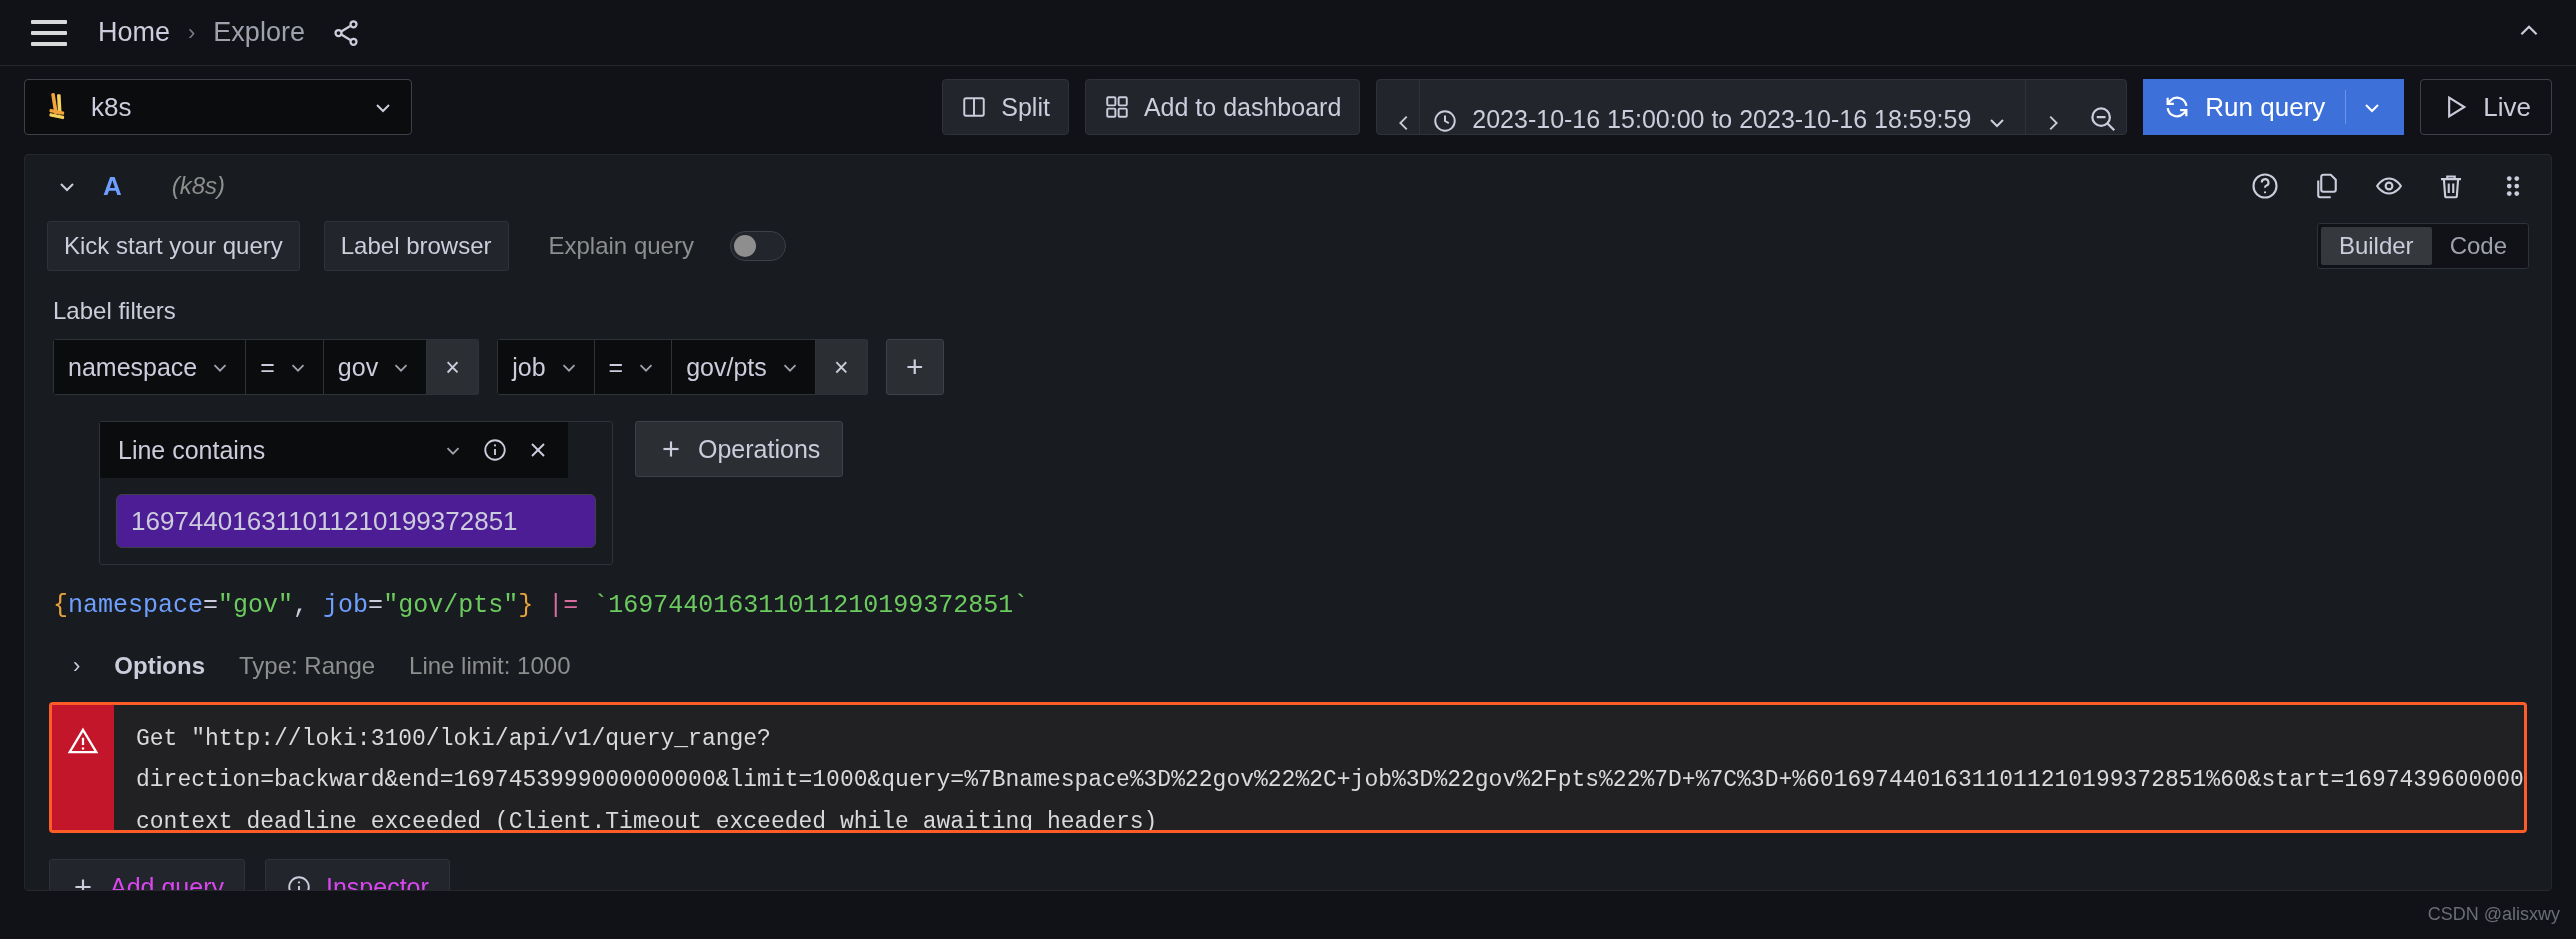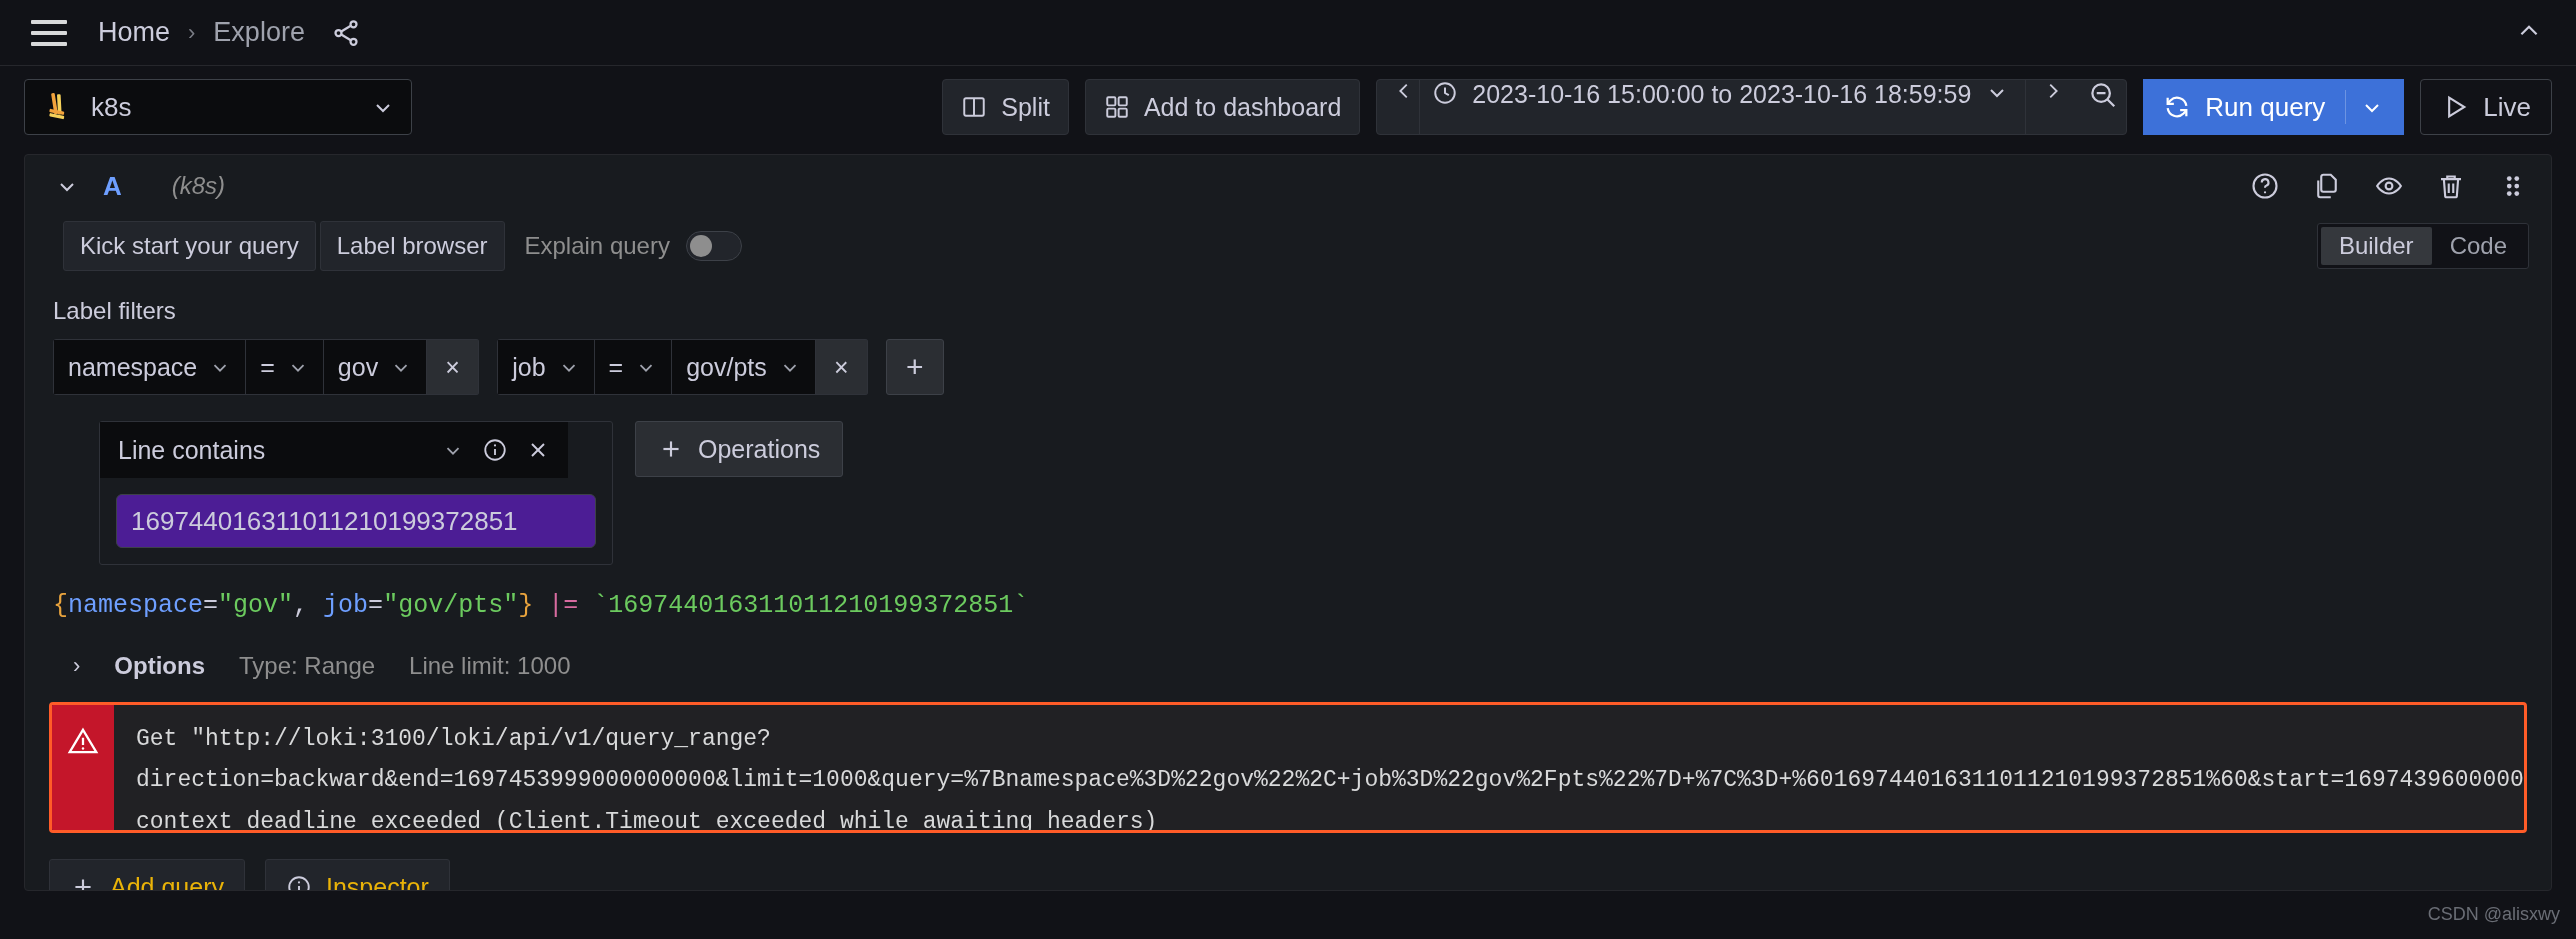--- a/index.html
+++ b/index.html
@@ -51,21 +51,21 @@
   .toolbar-right { margin-left:auto; display:flex; align-items:center; gap: 16px; }
   .tbtn {
     height: 56px; border-radius: 4px;
     background: #22252b; border: 1px solid #2f3239;
     color:#ccccdc; font-size: 25px;
     display:flex; align-items:center; gap: 14px;
     padding: 8px 18px; cursor:pointer;
     font-family: "Liberation Sans", sans-serif;
   }
   .timegroup { display:flex; align-items:center; height:56px; background:#22252b; border:1px solid #2f3239; border-radius:4px; overflow:hidden; }
-  .timegroup > div { height: 100%; display:flex; align-items:flex-start; cursor:pointer;padding-left:12px; }
+  .timegroup > div { height: 100%; display:flex; align-items:flex-end; cursor:pointer;padding-left:12px; }
   .tg-arrow { width: 42px; justify-content:center; color:#ccccdc; font-size: 24px; }
   .tg-main { padding: 0 16px; gap: 14px; font-size: 25px; color:#ccccdc; border-left:1px solid #2f3239; border-right:1px solid #2f3239;}
   .tg-zoom { width: 58px; justify-content:center; }
   .runbtn {
     height: 56px; background:#3d71d9; border:none; border-radius:0;
     color:#fff; font-size: 26px; font-weight:500;
     display:flex; align-items:center; gap: 14px; padding: 0 20px; cursor:pointer;
     font-family: "Liberation Sans", sans-serif;
   }
   .runbtn .sep { width:1px; height:34px; background: rgba(255,255,255,0.25); margin-left:6px; }
@@ -81,21 +81,21 @@
     overflow: hidden;
   }
   .qhead { height: 62px; display:flex; align-items:center; padding: 0 22px; gap: 0; }
   .qhead .caret { width: 40px; display:flex; justify-content:center; cursor:pointer; }
   .qref { color:#6e9fff; font-size: 26px; font-weight:700; margin-left: 16px; }
   .qds { color:#8e8e8e; font-size: 24px; font-style: italic; margin-left: 50px; }
   .qicons { margin-left:auto; display:flex; align-items:center; gap: 30px; }
   .qicons .ic { width: 32px; height:32px; display:flex; align-items:center; justify-content:center; cursor:pointer; }
 
   .qbody { padding: 0 22px; }
-  .qrow1 { display:flex; align-items:center; gap: 4px; height: 58px; margin-left: 16px; }
+  .qrow1 { display:flex; align-items:center; gap: 24px; height: 58px; }
   .sbtn {
     height: 50px; background:#22252b; border:1px solid #2f3239; border-radius:3px;
     color:#ccccdc; font-size:24px; padding: 0 16px; display:flex; align-items:center; cursor:pointer;
     font-family: "Liberation Sans", sans-serif;
   }
   .explain-label { color:#8e8e8e; font-size: 24px; margin-left: 16px; }
   .toggle { width: 56px; height: 30px; border-radius: 15px; background:#22252b; border:1px solid #3d4148; position:relative; cursor:pointer; margin-left:12px;}
   .toggle .knob { position:absolute; left:3px; top:3px; width:22px; height:22px; border-radius:50%; background:#8e8e8e; }
   .bc-toggle { margin-left:auto; display:flex; background:#111217; border:1px solid #2f3239; border-radius:3px; padding:3px; }
   .bc-toggle div { padding: 5px 18px; font-size:24px; border-radius:2px; cursor:pointer; color:#9fa2ad;}
@@ -142,21 +142,21 @@
     background: #212124;
     display: flex;
     height: 131px;
     overflow: hidden;
     position: relative;
   }
   .err-stripe { width: 62px; background:#c4162a; display:flex; align-items:flex-start; justify-content:center; padding-top: 20px; flex-shrink:0; }
   .err-text { padding: 14px 18px 0 22px; font-family:"Liberation Mono", monospace; font-size: 23px; color:#d8d9da; line-height: 1.8; white-space: nowrap; overflow:hidden;}
 
   .footer-row { display:flex; align-items:center; gap: 20px; margin: 26px 24px 0 24px; }
-  .fbtn { height:56px; background:#22252b; border:1px solid #2f3239; border-radius:3px; color:#eab308; font-size:25px; display:flex;align-items:center; gap:14px; padding:0 20px; cursor:pointer;}
+  .fbtn { height:56px; background:#22252b; border:1px solid #2f3239; border-radius:3px; color:#d946ef; font-size:25px; display:flex;align-items:center; gap:14px; padding:0 20px; cursor:pointer;}
 
   .watermark { position:absolute; right: 16px; bottom: 14px; color:#6a6d75; font-size:18px; }
   svg { display:block; }
 </style>
 </head>
 <body>
 
 <div class="topnav">
   <div class="burger">
     <span></span>

